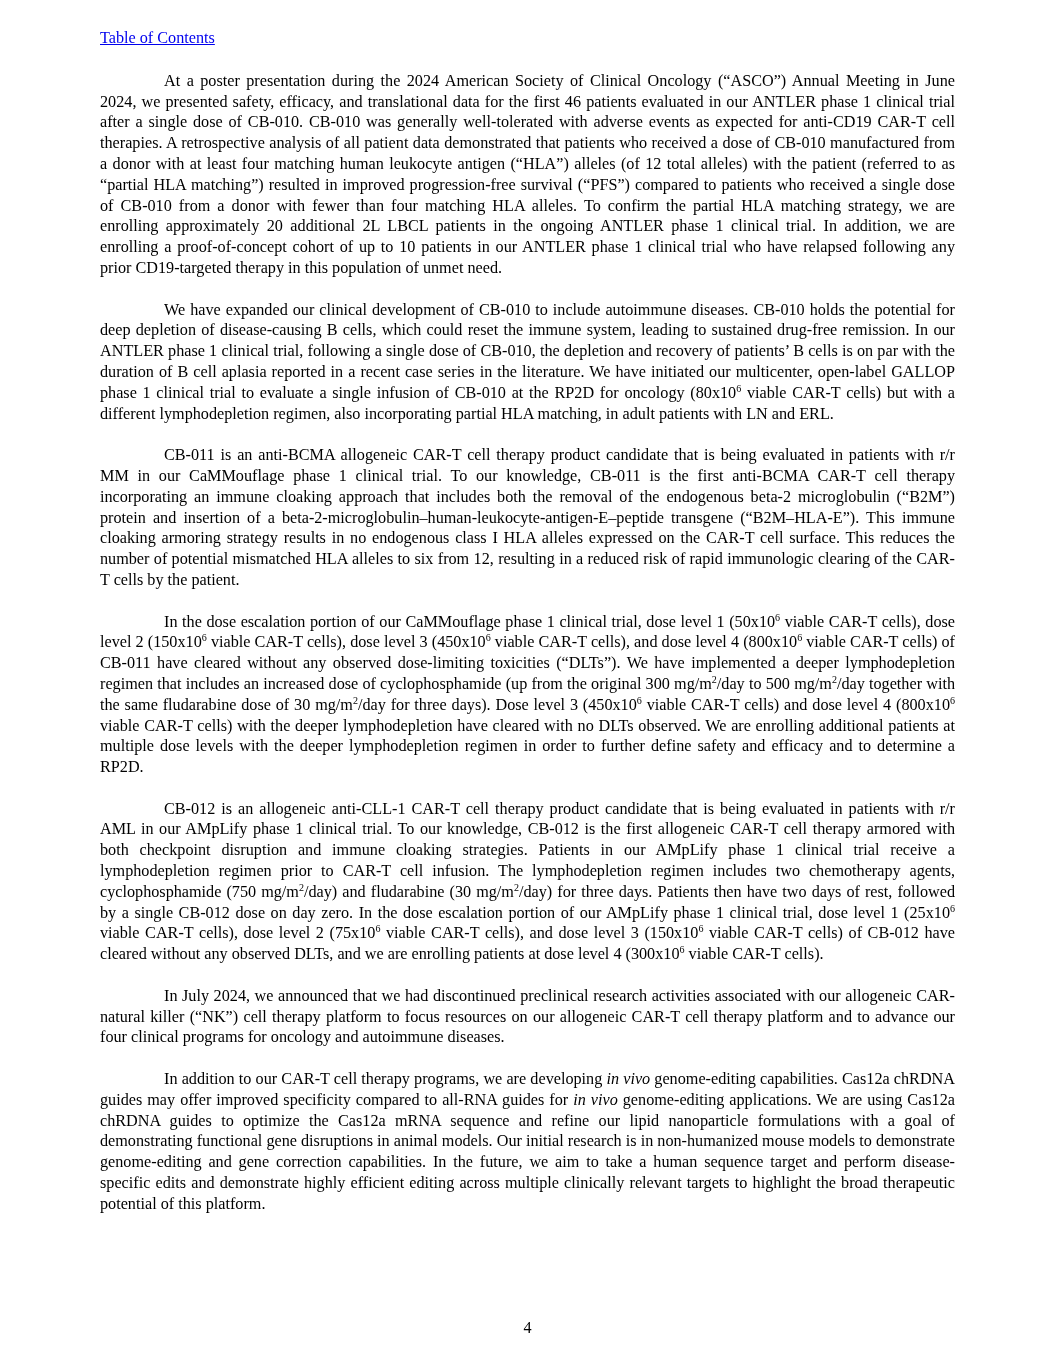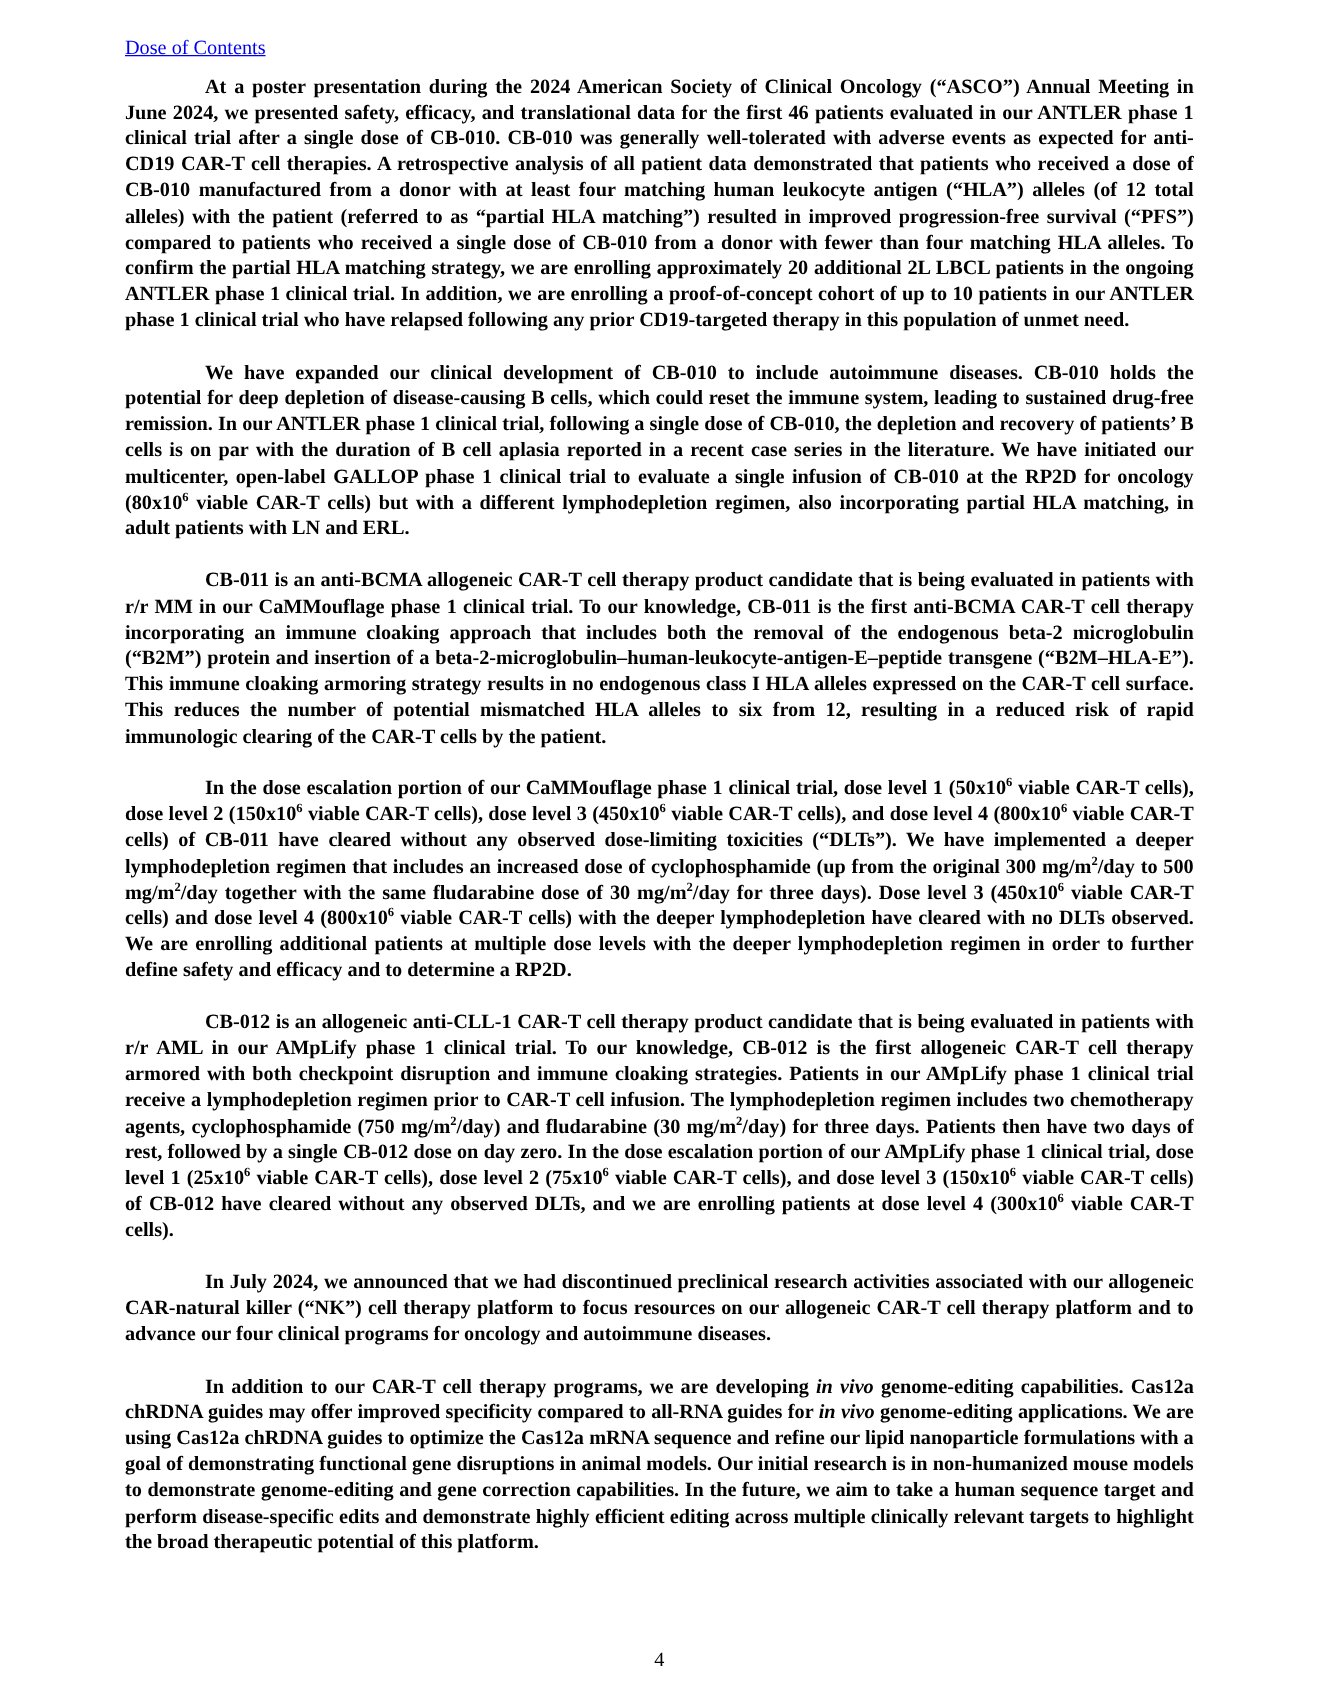--- a/index.html
+++ b/index.html
@@ -23,22 +23,21 @@
   }
   .toc-link {
     font-size: 16.2px;
     line-height: 20.8px;
     color: var(--link-color, #0000EE);
     text-decoration: underline;
     cursor: pointer;
     display: inline-block;
   }
   .document-body {
-    margin-top: 10px;
-    font-weight: bold;
+    margin-top: 22px;
   }
   .para {
     font-size: 16.2px;
     line-height: 20.8px;
     text-align: justify;
     text-indent: 64px;
     margin: 0 0 20.8px 0;
   }
   .para sup {
     font-size: 0.62em;
@@ -55,21 +54,21 @@
     width: 100%;
     text-align: center;
     font-size: 16.2px;
     line-height: 20.8px;
   }
 </style>
 </head>
 <body>
 
 <div class="page">
-  <a href="#" class="toc-link">Dose of Contents</a>
+  <a href="#" class="toc-link">Table of Contents</a>
 
   <div class="document-body">
       <p class="para"><span>At a poster presentation during the 2024 American Society of Clinical Oncology (“ASCO”) Annual Meeting in June 2024, we presented safety, efficacy, and translational data for the first 46 patients evaluated in our ANTLER phase 1 clinical trial after a single dose of CB-010. CB-010 was generally well-tolerated with adverse events as expected for anti-CD19 CAR-T cell therapies. A retrospective analysis of all patient data demonstrated that patients who received a dose of CB-010 manufactured from a donor with at least four matching human leukocyte antigen (“HLA”) alleles (of 12 total alleles) with the patient (referred to as “partial HLA matching”) resulted in improved progression-free survival (“PFS”) compared to patients who received a single dose of CB-010 from a donor with fewer than four matching HLA alleles. To confirm the partial HLA matching strategy, we are enrolling approximately 20 additional 2L LBCL patients in the ongoing ANTLER phase 1 clinical trial. In addition, we are enrolling a proof-of-concept cohort of up to 10 patients in our ANTLER phase 1 clinical trial who have relapsed following any prior CD19-targeted therapy in this population of unmet need.</span></p>
       <p class="para"><span>We have expanded our clinical development of CB-010 to include autoimmune diseases. CB-010 holds the potential for deep depletion of disease-causing B cells, which could reset the immune system, leading to sustained drug-free remission. In our ANTLER phase 1 clinical trial, following a single dose of CB-010, the depletion and recovery of patients’ B cells is on par with the duration of B cell aplasia reported in a recent case series in the literature. We have initiated our multicenter, open-label GALLOP phase 1 clinical trial to evaluate a single infusion of CB-010 at the RP2D for oncology (80x10</span><sup>6</sup><span> viable CAR-T cells) but with a different lymphodepletion regimen, also incorporating partial HLA matching, in adult patients with LN and ERL.</span></p>
       <p class="para"><span>CB-011 is an anti-BCMA allogeneic CAR-T cell therapy product candidate that is being evaluated in patients with r/r MM in our CaMMouflage phase 1 clinical trial. To our knowledge, CB-011 is the first anti-BCMA CAR-T cell therapy incorporating an immune cloaking approach that includes both the removal of the endogenous beta-2 microglobulin (“B2M”) protein and insertion of a beta-2-microglobulin–human-leukocyte-antigen-E–peptide transgene (“B2M–HLA-E”). This immune cloaking armoring strategy results in no endogenous class I HLA alleles expressed on the CAR-T cell surface. This reduces the number of potential mismatched HLA alleles to six from 12, resulting in a reduced risk of rapid immunologic clearing of the CAR-T cells by the patient.</span></p>
       <p class="para"><span>In the dose escalation portion of our CaMMouflage phase 1 clinical trial, dose level 1 (50x10</span><sup>6</sup><span> viable CAR-T cells), dose level 2 (150x10</span><sup>6</sup><span> viable CAR-T cells), dose level 3 (450x10</span><sup>6</sup><span> viable CAR-T cells), and dose level 4 (800x10</span><sup>6</sup><span> viable CAR-T cells) of CB-011 have cleared without any observed dose-limiting toxicities (“DLTs”). We have implemented a deeper lymphodepletion regimen that includes an increased dose of cyclophosphamide (up from the original 300 mg/m</span><sup>2</sup><span>/day to 500 mg/m</span><sup>2</sup><span>/day together with the same fludarabine dose of 30 mg/m</span><sup>2</sup><span>/day for three days). Dose level 3 (450x10</span><sup>6</sup><span> viable CAR-T cells) and dose level 4 (800x10</span><sup>6</sup><span> viable CAR-T cells) with the deeper lymphodepletion have cleared with no DLTs observed. We are enrolling additional patients at multiple dose levels with the deeper lymphodepletion regimen in order to further define safety and efficacy and to determine a RP2D.</span></p>
       <p class="para"><span>CB-012 is an allogeneic anti-CLL-1 CAR-T cell therapy product candidate that is being evaluated in patients with r/r AML in our AMpLify phase 1 clinical trial. To our knowledge, CB-012 is the first allogeneic CAR-T cell therapy armored with both checkpoint disruption and immune cloaking strategies. Patients in our AMpLify phase 1 clinical trial receive a lymphodepletion regimen prior to CAR-T cell infusion. The lymphodepletion regimen includes two chemotherapy agents, cyclophosphamide (750 mg/m</span><sup>2</sup><span>/day) and fludarabine (30 mg/m</span><sup>2</sup><span>/day) for three days. Patients then have two days of rest, followed by a single CB-012 dose on day zero. In the dose escalation portion of our AMpLify phase 1 clinical trial, dose level 1 (25x10</span><sup>6</sup><span> viable CAR-T cells), dose level 2 (75x10</span><sup>6</sup><span> viable CAR-T cells), and dose level 3 (150x10</span><sup>6</sup><span> viable CAR-T cells) of CB-012 have cleared without any observed DLTs, and we are enrolling patients at dose level 4 (300x10</span><sup>6</sup><span> viable CAR-T cells).</span></p>
       <p class="para"><span>In July 2024, we announced that we had discontinued preclinical research activities associated with our allogeneic CAR-natural killer (“NK”) cell therapy platform to focus resources on our allogeneic CAR-T cell therapy platform and to advance our four clinical programs for oncology and autoimmune diseases.</span></p>
       <p class="para"><span>In addition to our CAR-T cell therapy programs, we are developing </span><i>in vivo</i><span> genome-editing capabilities. Cas12a chRDNA guides may offer improved specificity compared to all-RNA guides for </span><i>in vivo</i><span> genome-editing applications. We are using Cas12a chRDNA guides to optimize the Cas12a mRNA sequence and refine our lipid nanoparticle formulations with a goal of demonstrating functional gene disruptions in animal models. Our initial research is in non-humanized mouse models to demonstrate genome-editing and gene correction capabilities. In the future, we aim to take a human sequence target and perform disease-specific edits and demonstrate highly efficient editing across multiple clinically relevant targets to highlight the broad therapeutic potential of this platform.</span></p>
     </div>

